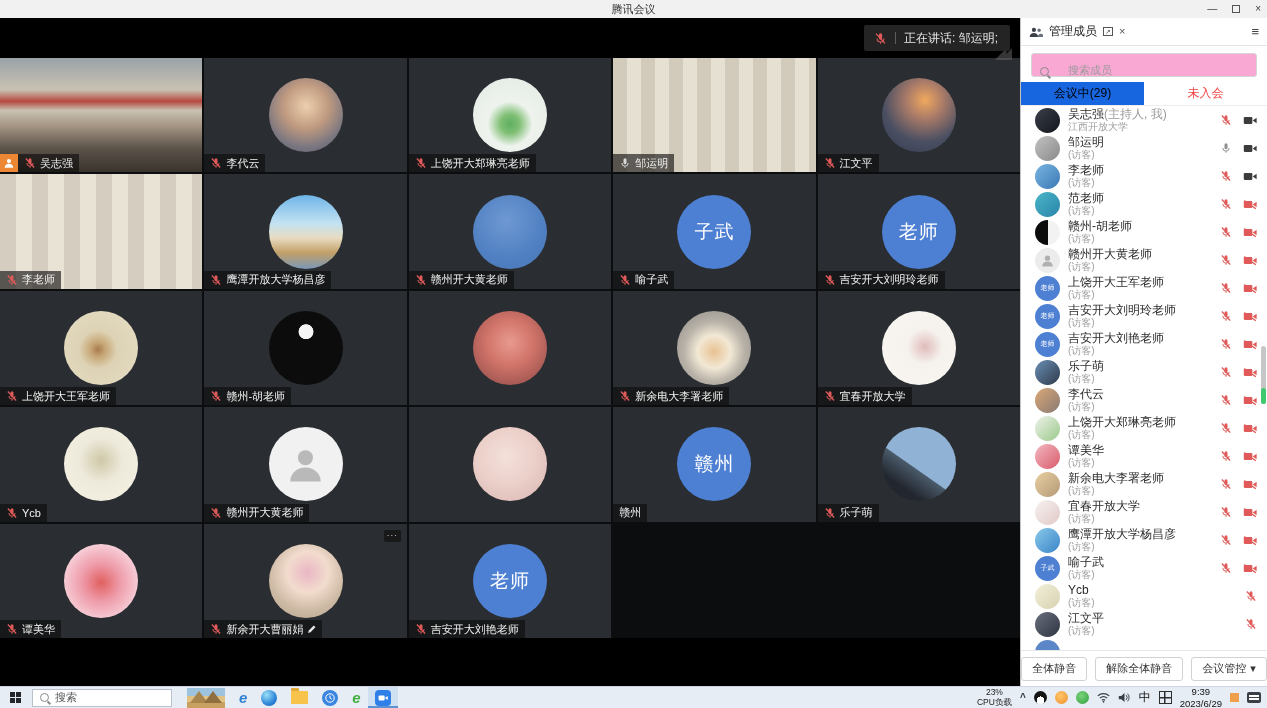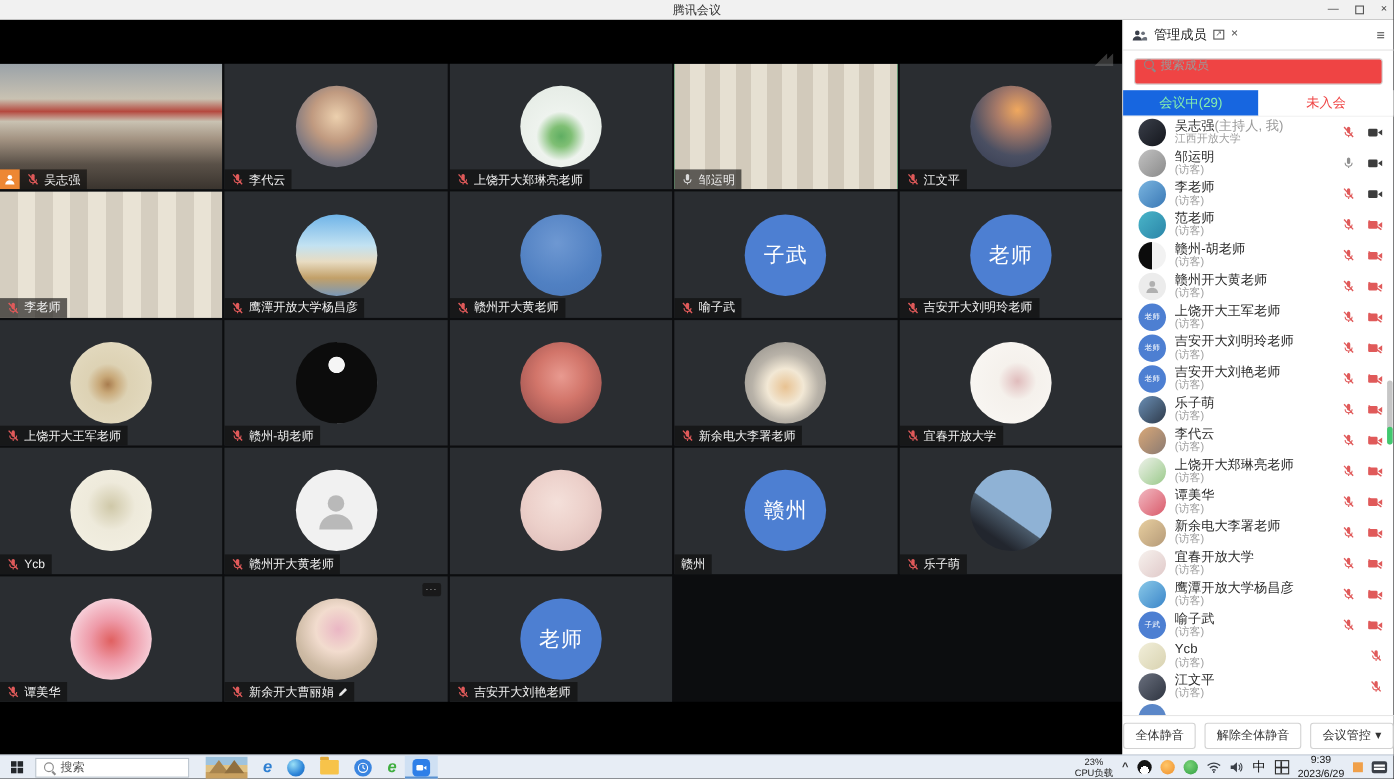--- a/index.html
+++ b/index.html
@@ -30,28 +30,28 @@
   .pill{background:rgba(12,12,12,.62);height:18px;display:flex;align-items:center;gap:4px;padding:0 6px;font-size:11px;color:#f2f2f2;white-space:nowrap;}
   .more-btn{position:absolute;top:6px;right:6px;width:17px;height:12px;background:rgba(22,22,22,.85);border-radius:2px;color:#ddd;font-size:8px;line-height:11px;text-align:center;z-index:3;letter-spacing:1px;}
 
   
   .sidebar{width:247px;background:#fff;display:flex;flex-direction:column;border-left:1px solid #c4c4c4;flex:none;}
   .sb-header{height:28px;display:flex;align-items:center;padding:0 8px;border-bottom:1px solid #e4e4e4;gap:6px;font-size:12px;color:#222;}
   .sb-header .grow{flex:1;}
   .hd-ic{display:flex;align-items:center;color:#444;font-size:11px;}
   .popout{width:10px;height:9px;border:1px solid #555;font-size:7px;line-height:7px;text-align:center;color:#555;}
   .sb-search{padding:7px 10px 5px;}
-  .search-box{height:24px;border:1px solid #d5d5d5;border-radius:3px;display:flex;align-items:flex-start;padding:0 8px;gap:6px;background:#ef4444;}
+  .search-box{height:24px;border:1px solid #d5d5d5;border-radius:3px;display:flex;align-items:flex-end;padding:0 8px;gap:19px;background:#f9a8d4;}
   .mag{width:9px;height:9px;border:1.4px solid #8a8a8a;border-radius:50%;position:relative;flex:none;}
   .mag::after{content:"";position:absolute;width:1.6px;height:4px;background:#8a8a8a;left:7px;top:7px;transform:rotate(-45deg);}
   .search-box input{border:none;outline:none;font-size:11px;color:#333;width:100%;font-family:inherit;background:transparent;}
   .search-box input::placeholder{color:#9a9a9a;}
   .sb-tabs{display:flex;height:24px;border-bottom:1px solid #ededed;}
   .tab{flex:1;display:flex;align-items:center;justify-content:center;font-size:12px;color:#ef4444;background:#fff;cursor:default;}
-  .tab.active{background:#1766e0;color:#86efac;}
+  .tab.active{background:#1766e0;color:#000000;}
   .member-list{flex:1;overflow:hidden;position:relative;}
   .m-row{height:28px;display:flex;align-items:center;padding:0 10px 0 14px;gap:8px;}
   .m-avatar{width:25px;height:25px;border-radius:50%;flex:none;display:flex;align-items:center;justify-content:center;color:#fff;font-size:7px;overflow:hidden;}
   .m-text{flex:1;min-width:0;line-height:1.12;}
   .m-name{font-size:12px;color:#2b2b2b;white-space:nowrap;overflow:hidden;}
   .m-name .suffix{color:#9a9a9a;}
   .m-sub{font-size:10px;color:#9f9f9f;white-space:nowrap;}
   .m-icons{display:flex;gap:11px;align-items:center;flex:none;width:40px;justify-content:flex-end;}
   .scroll-thumb{position:absolute;right:1px;top:240px;width:5px;height:58px;background:#c6c6c6;border-radius:3px;z-index:5;}
   .scroll-thumb::after{content:"";position:absolute;left:0;right:0;bottom:0;height:16px;background:#41c96e;border-radius:3px;}
@@ -102,20 +102,32 @@
   <div class="win-controls">
     <span class="wc">—</span>
     <span class="wc-box"></span>
     <span class="wc">×</span>
   </div>
 </div>
 
 <div class="main">
 
   <div class="video-area">
+    <div class="banner">
+      <span id="banner-mic">
+          <svg width="13" height="13" viewBox="0 0 16 16">
+            <rect x="6" y="1.5" width="4" height="8" rx="2" fill="#e05a5a"></rect>
+            <path d="M3.8 8a4.2 4.2 0 0 0 8.4 0" fill="none" stroke="#e05a5a" stroke-width="1.3"></path>
+            <line x1="8" y1="12.4" x2="8" y2="14.4" stroke="#e05a5a" stroke-width="1.3"></line>
+            <line x1="2.5" y1="2" x2="13.5" y2="14" stroke="#e05a5a" stroke-width="1.7"></line>
+          </svg>
+        </span>
+      <span class="sep"></span>
+      <span>正在讲话: 邹运明;</span>
+    </div>
     <div class="watermark">◢◢</div>
     <div class="grid">
         <div class="cell">
           <div class="vbg" style="background:linear-gradient(180deg,#9aa2a8 0%,#c9c2b2 28%,#b5493f 38%,#c9c2b2 46%,#a39382 60%,#5a5148 80%,#3a342e 100%)"></div>
           <div class="label">
             <div class="host-badge">
               <svg viewBox="0 0 24 24" style="width:66%;height:66%">
                 <circle cx="12" cy="8.2" r="4.2" fill="#fff"></circle>
                 <path d="M3.5 21.5c0-4.6 3.8-7.8 8.5-7.8s8.5 3.2 8.5 7.8z" fill="#fff"></path>
               </svg>

